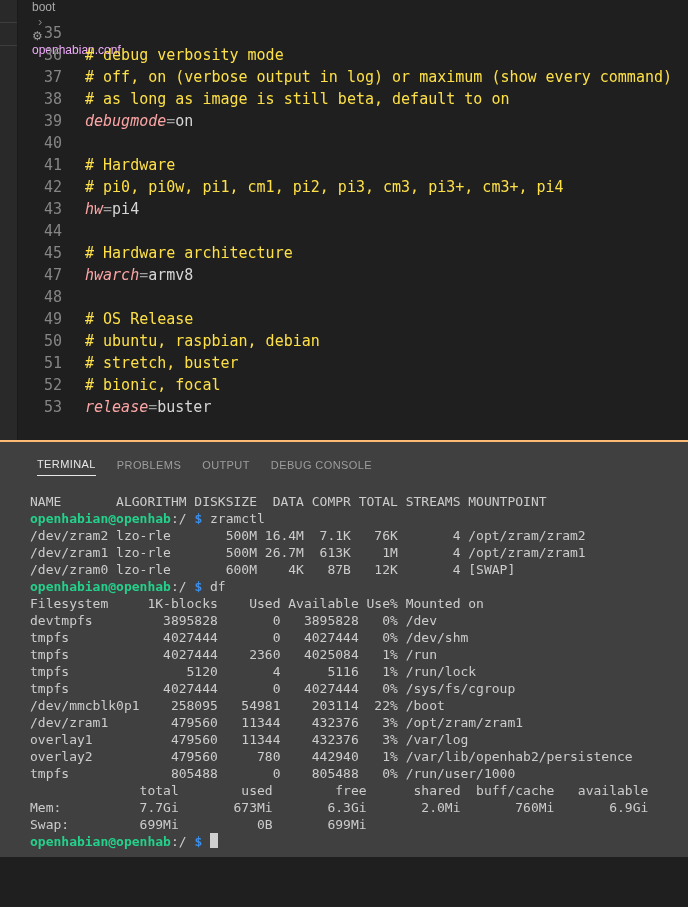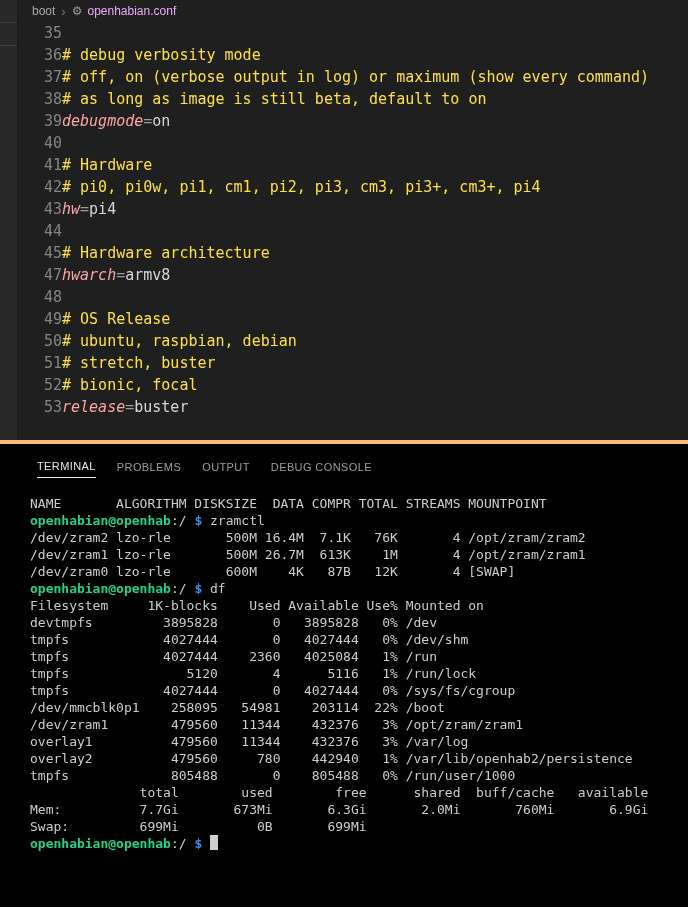--- a/index.html
+++ b/index.html
@@ -8,41 +8,41 @@
   .app { position:relative; width:688px; height:907px; background:#1f1f1f; }
 
   
   .side-strip { position:absolute; left:0; top:0; width:18px; height:440px;
                 background:#292929; border-right:1px solid #1a1a1a; }
   .side-strip .tick { position:absolute; left:0; width:17px; height:1px; background:#3d3d3d; }
   .tick1 { top:22px; } .tick2 { top:45px; }
 
   
   .breadcrumb { position:absolute; left:18px; top:0; right:0; height:22px;
-                display:flex; align-items:center; padding-left:14px;
-                font-size:12px; color:#a9a9a9; background:#1f1f1f; }
+                display:flex; align-items:flex-start; padding-left:14px;
+                font-size:12px; color:#a9a9a9; background:#1f1f1f;flex-direction:column; }
   .breadcrumb .sep { color:#7d7d7d; margin:0 6px; font-size:13px; }
   .gear { color:#9d9d9d; font-size:12px; margin-right:5px; }
   .bc-file { color:#f0abfc; }
 
   
   .editor { position:absolute; left:18px; top:22px; right:0; height:418px;
             font-family:"DejaVu Sans Mono","Liberation Mono",monospace;
             font-size:15px; overflow:hidden; }
   .code-line { height:22px; line-height:22px; white-space:pre; }
   .ln { display:inline-block; width:44px; text-align:right; color:#858585;
-        }
+        margin-right:23px; }
   .tok-comment { color:#fde047; }
   .tok-key { color:#fca5a5;font-style:italic; }
   .tok-op { color:#9d9d9d; }
   .tok-val { color:#d6d6d6; }
 
   
-  .panel { position:absolute; left:0; top:440px; width:688px; height:467px;
-           background:#000000; border-top:4px solid #fdba74; }
+  .panel { position:absolute; left:0; top:440px; width:688px; height:417px;
+           background:#404040; border-top:2px solid #fdba74; }
   .panel-tabs { display:flex; align-items:center; height:38px; padding-left:37px;
                 column-gap:21px; }
   .ptab { font-size:11px; letter-spacing:0.4px; color:#9d9d9d; cursor:pointer; }
   .ptab span { display:inline-block; padding:12px 0 5px; }
   .ptab.active { color:#e7e7e7; }
   .ptab.active span { border-bottom:1px solid #e7e7e7; }
 
   .terminal { padding:13px 0 0 30px;
               font-family:"DejaVu Sans Mono","Liberation Mono",monospace;
               font-size:13px; color:#cccccc; }

